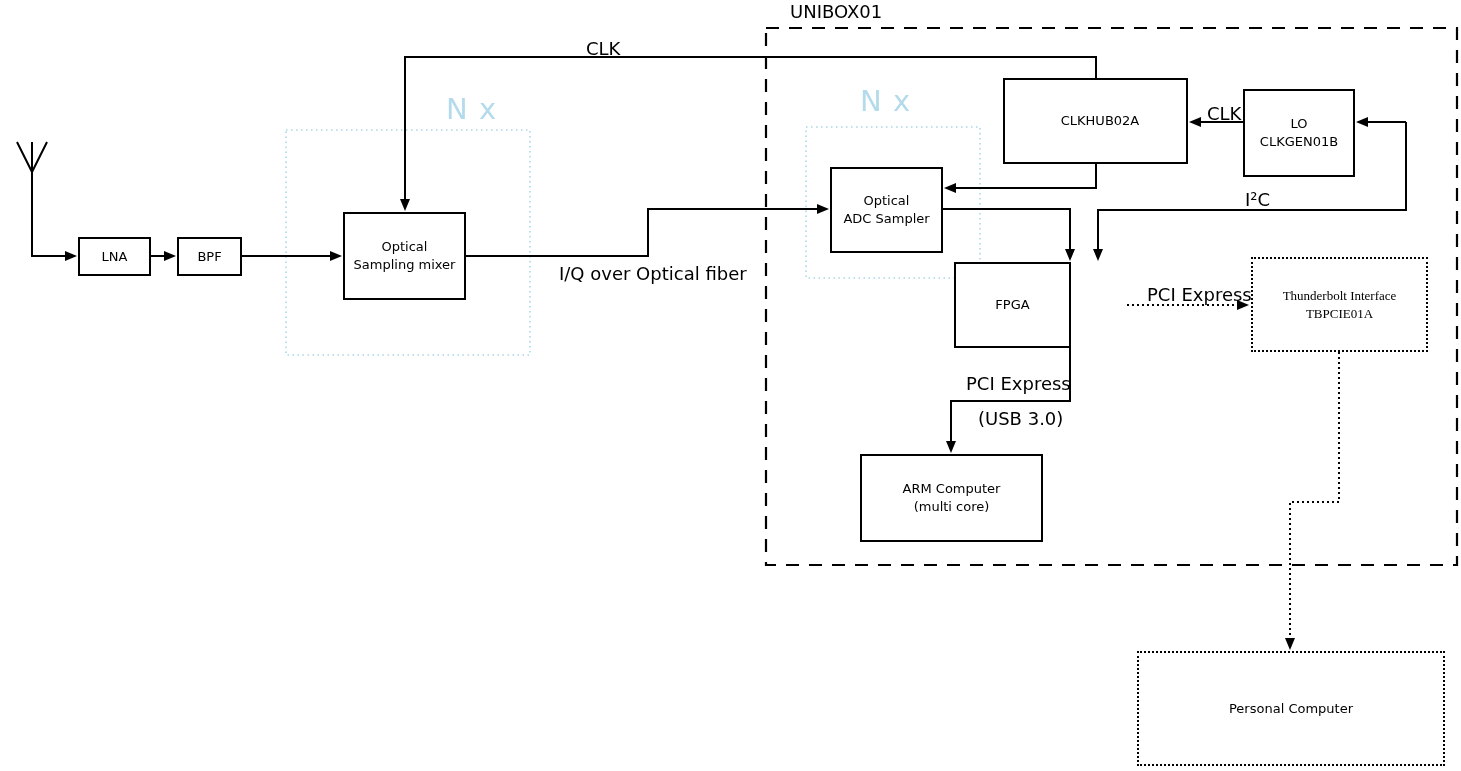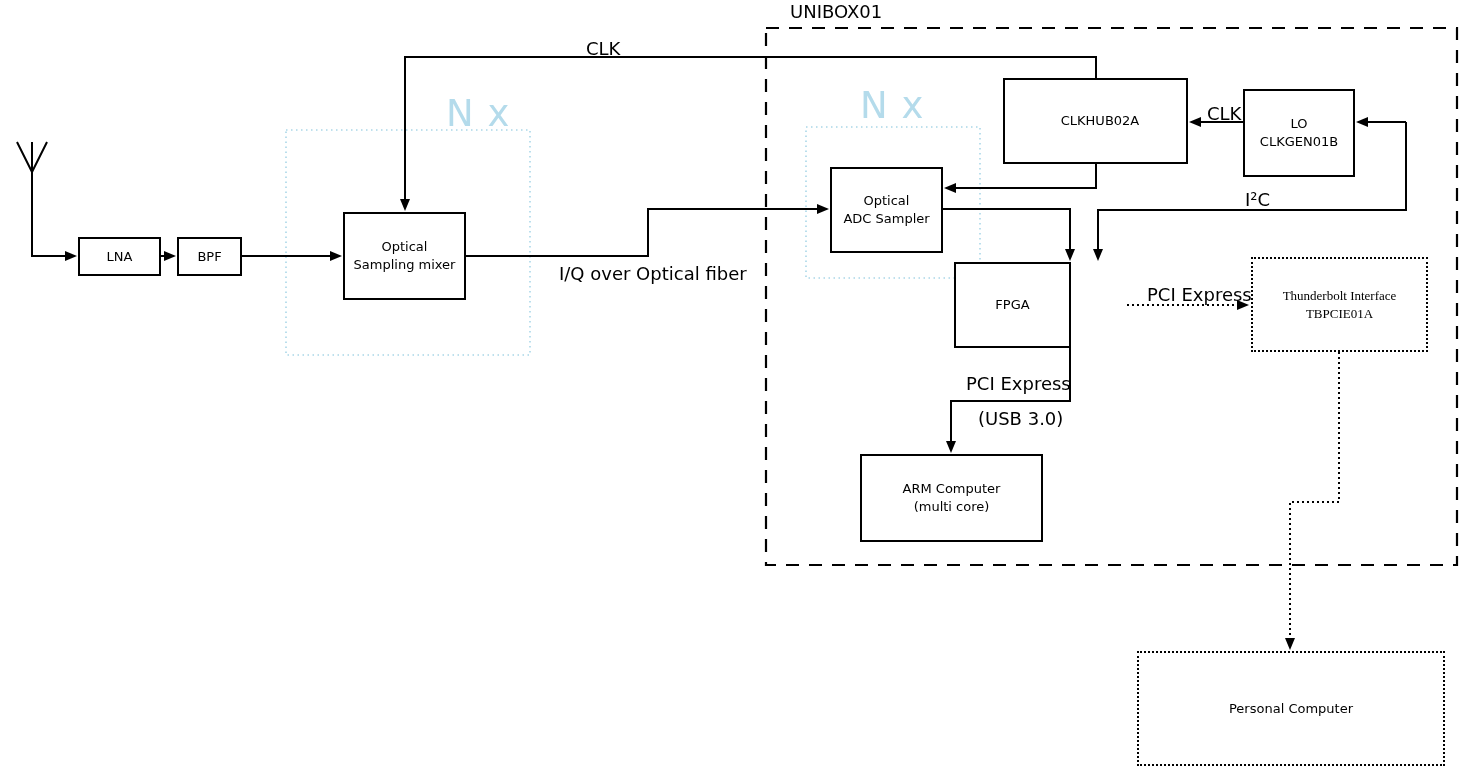--- a/index.html
+++ b/index.html
@@ -10,21 +10,21 @@
     position:absolute;box-sizing:border-box;background:#ffffff;
     border:2px solid #000;display:flex;align-items:center;justify-content:center;
     text-align:center;font-size:13px;line-height:1.35;color:#000;
     white-space:pre-line;z-index:2;
   }
   .node.dotted{border:2px dotted #000;}
   .elabel{
     position:absolute;font-size:18px;color:#000;white-space:pre;z-index:3;
   }
   .nx{
-    position:absolute;font-size:37px;color:#b4dbeb;z-index:1;white-space:pre;
+    position:absolute;font-size:29px;color:#b4dbeb;z-index:1;white-space:pre;
     letter-spacing:1px;
   }
 </style>
 </head>
 <body>
 
 <div id="canvas">
 
   <svg id="wires" width="1461" height="771" viewBox="0 0 1461 771" fill="none" stroke="#000" stroke-width="2">
     <defs>
@@ -62,21 +62,21 @@
 
     <path d="M1127,305 H1238" stroke-dasharray="2,3" marker-end="url(#ah)"></path>
 
     <path d="M1339,352 V502 H1290 V639" stroke-dasharray="2,3" marker-end="url(#ah)"></path>
   </svg>
 
   <div class="nx" style="left:446px;top:92px;">N x</div>
   <div class="nx" style="left:860px;top:84px;">N x</div>
   <div class="elabel" style="left:790px;top:1px;">UNIBOX01</div>
 
-  <div class="node" style="left:78px;top:237px;width:83px;height:39px;">LNA</div>
+  <div class="node" style="left:78px;top:237px;width:73px;height:39px;">LNA</div>
   <div class="node" style="left:177px;top:237px;width:65px;height:39px;">BPF</div>
   <div class="node" style="left:343px;top:212px;width:123px;height:88px;">Optical
 Sampling mixer</div>
   <div class="node" style="left:830px;top:167px;width:113px;height:86px;">Optical
 ADC Sampler</div>
   <div class="node" style="left:1003px;top:78px;width:185px;height:86px;padding-left:9px;">CLKHUB02A</div>
   <div class="node" style="left:1243px;top:77px;width:112px;height:88px;margin-top:12px;">LO
 CLKGEN01B</div>
   <div class="node" style="left:954px;top:262px;width:117px;height:86px;">FPGA</div>
   <div class="node dotted" style="left:1251px;top:257px;width:177px;height:95px;font-family:Liberation Serif, serif;">Thunderbolt Interface

